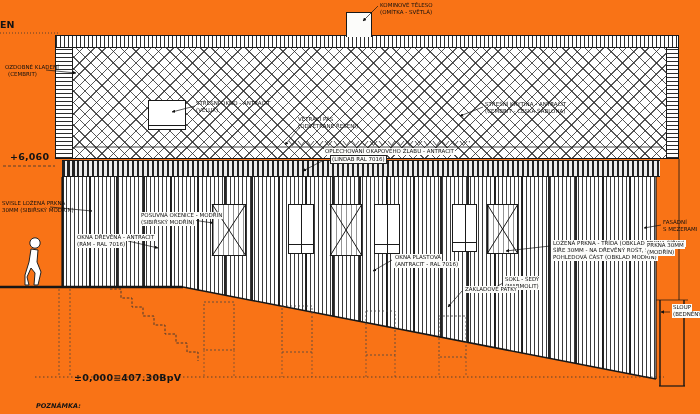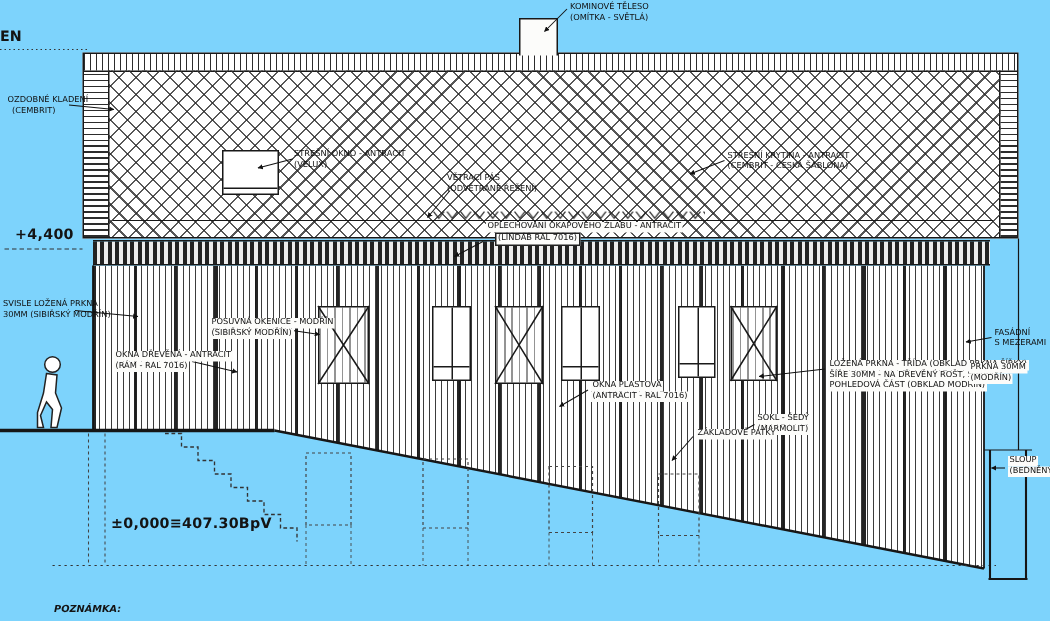--- a/index.html
+++ b/index.html
@@ -1,16 +1,16 @@
 <!DOCTYPE html>
 <html><head>
 <meta charset="utf-8">
 <style>
   html,body{margin:0;padding:0;background:#fff;}
-  .sheet{position:relative;width:700px;height:414px;background:#7dd3fc;overflow:hidden;
+  .sheet{position:relative;width:700px;height:414px;background:#f97316;overflow:hidden;
          font-family:"DejaVu Sans", sans-serif;color:#141414;}
   
   .roof{position:absolute;left:55px;top:35px;width:624px;height:124px;border:1.6px solid #181818;
         box-sizing:border-box;background:#fff;z-index:1;}
   .ridge{position:absolute;left:0;right:0;top:0;height:11px;border-bottom:1.2px solid #181818;
         background:repeating-linear-gradient(90deg,#2c2c2c 0 1px,transparent 1px 4px);}
   .edgeL{position:absolute;left:0;top:11px;bottom:0;width:16px;border-right:1.2px solid #181818;
         background:repeating-linear-gradient(0deg,#2c2c2c 0 1px,transparent 1px 4px);}
   .edgeR{position:absolute;right:0;top:11px;bottom:0;width:11px;border-left:1.2px solid #181818;
         background:repeating-linear-gradient(0deg,#2c2c2c 0 1px,transparent 1px 4px);}
@@ -144,22 +144,22 @@
       <path d="M392,260 L373,271"></path>
       <path d="M550,246 L506,251"></path>
       <path d="M503,283 L487,292"></path>
       <path d="M661,225 L644,228"></path>
       <path d="M645,249 L631,253"></path>
       <path d="M462,291 L448,307"></path>
       <path d="M670,312 L661,312"></path>
     </g>
   </svg>
 
-  <div class="lvl" style="left:10px;top:151px">+4,400</div>
-  <div class="lvl" style="left:74px;top:344px">±0,000≡407.30BpV</div>
+  <div class="lvl" style="left:10px;top:151px">+6,060</div>
+  <div class="lvl" style="left:74px;top:372px">±0,000≡407.30BpV</div>
 
   <div class="callout" style="left:380px;top:2px">
     <span class="ln">KOMINOVÉ TĚLESO</span>
     <span class="ln">(OMÍTKA - SVĚTLÁ)</span>
   </div>
 
   <div class="callout" style="left:5px;top:64px">
     <span class="ln">OZDOBNÉ KLADENÍ</span>
     <span class="ln ind">(CEMBRIT)</span>
   </div>

